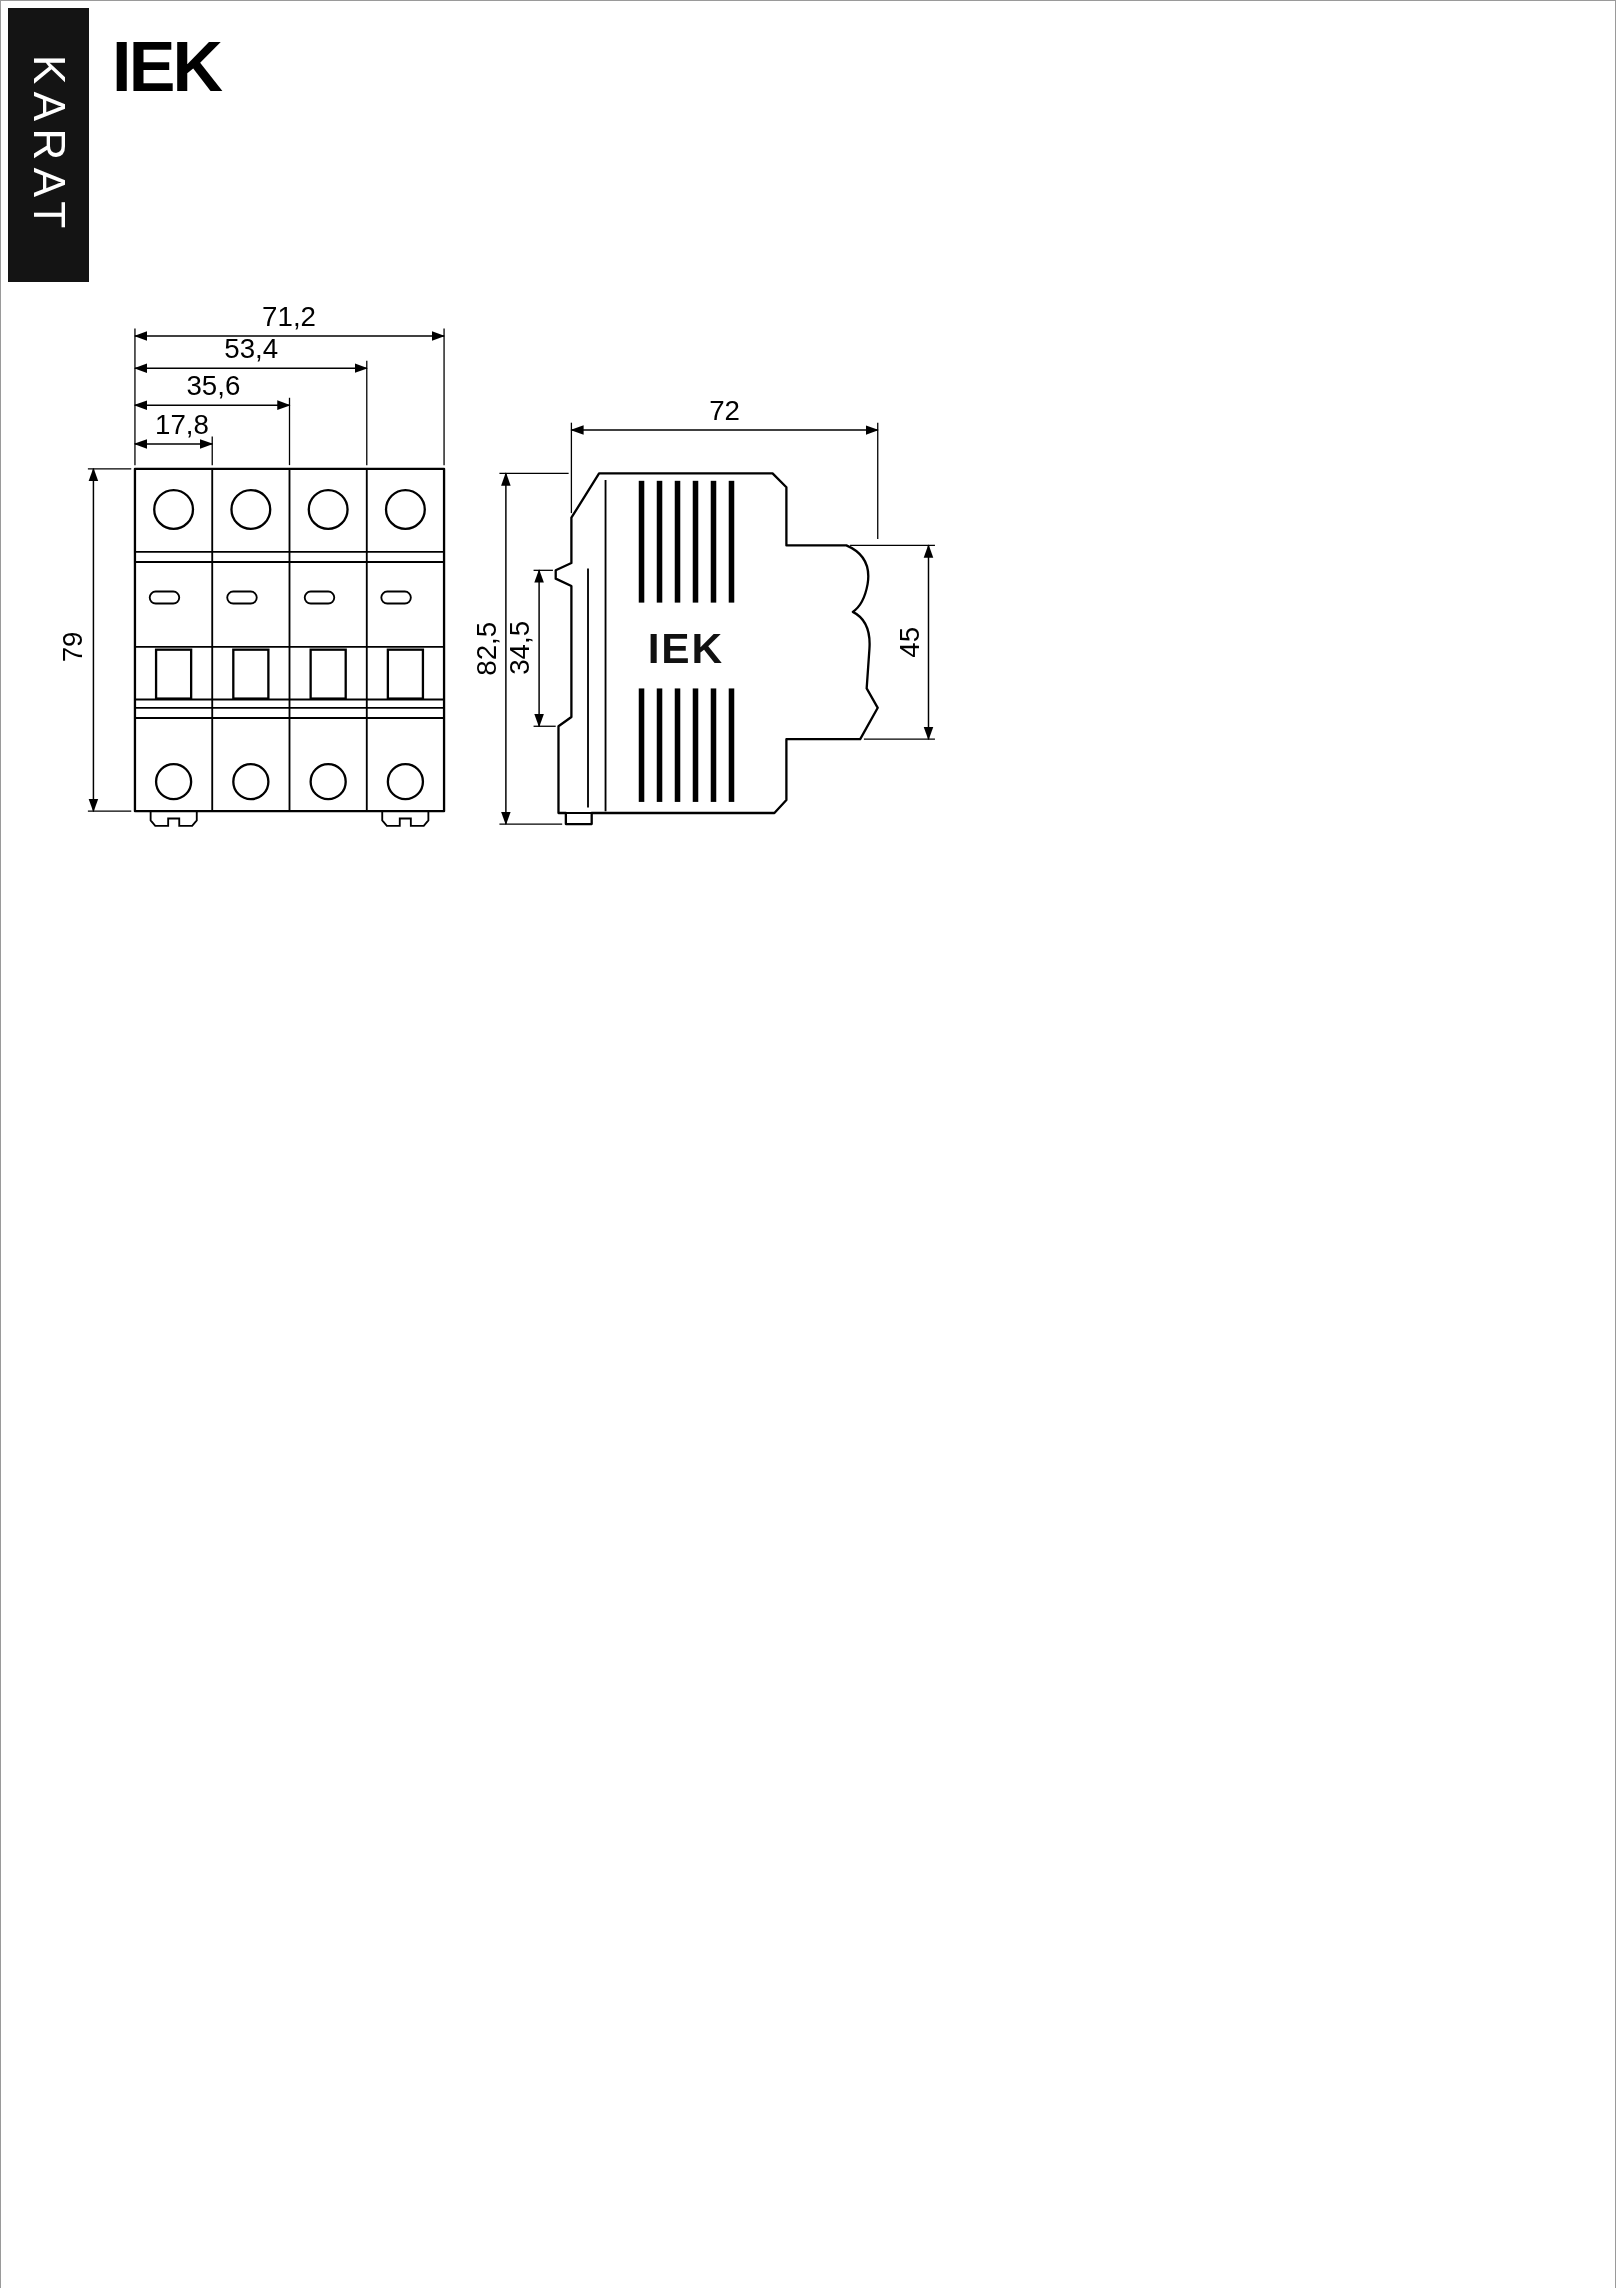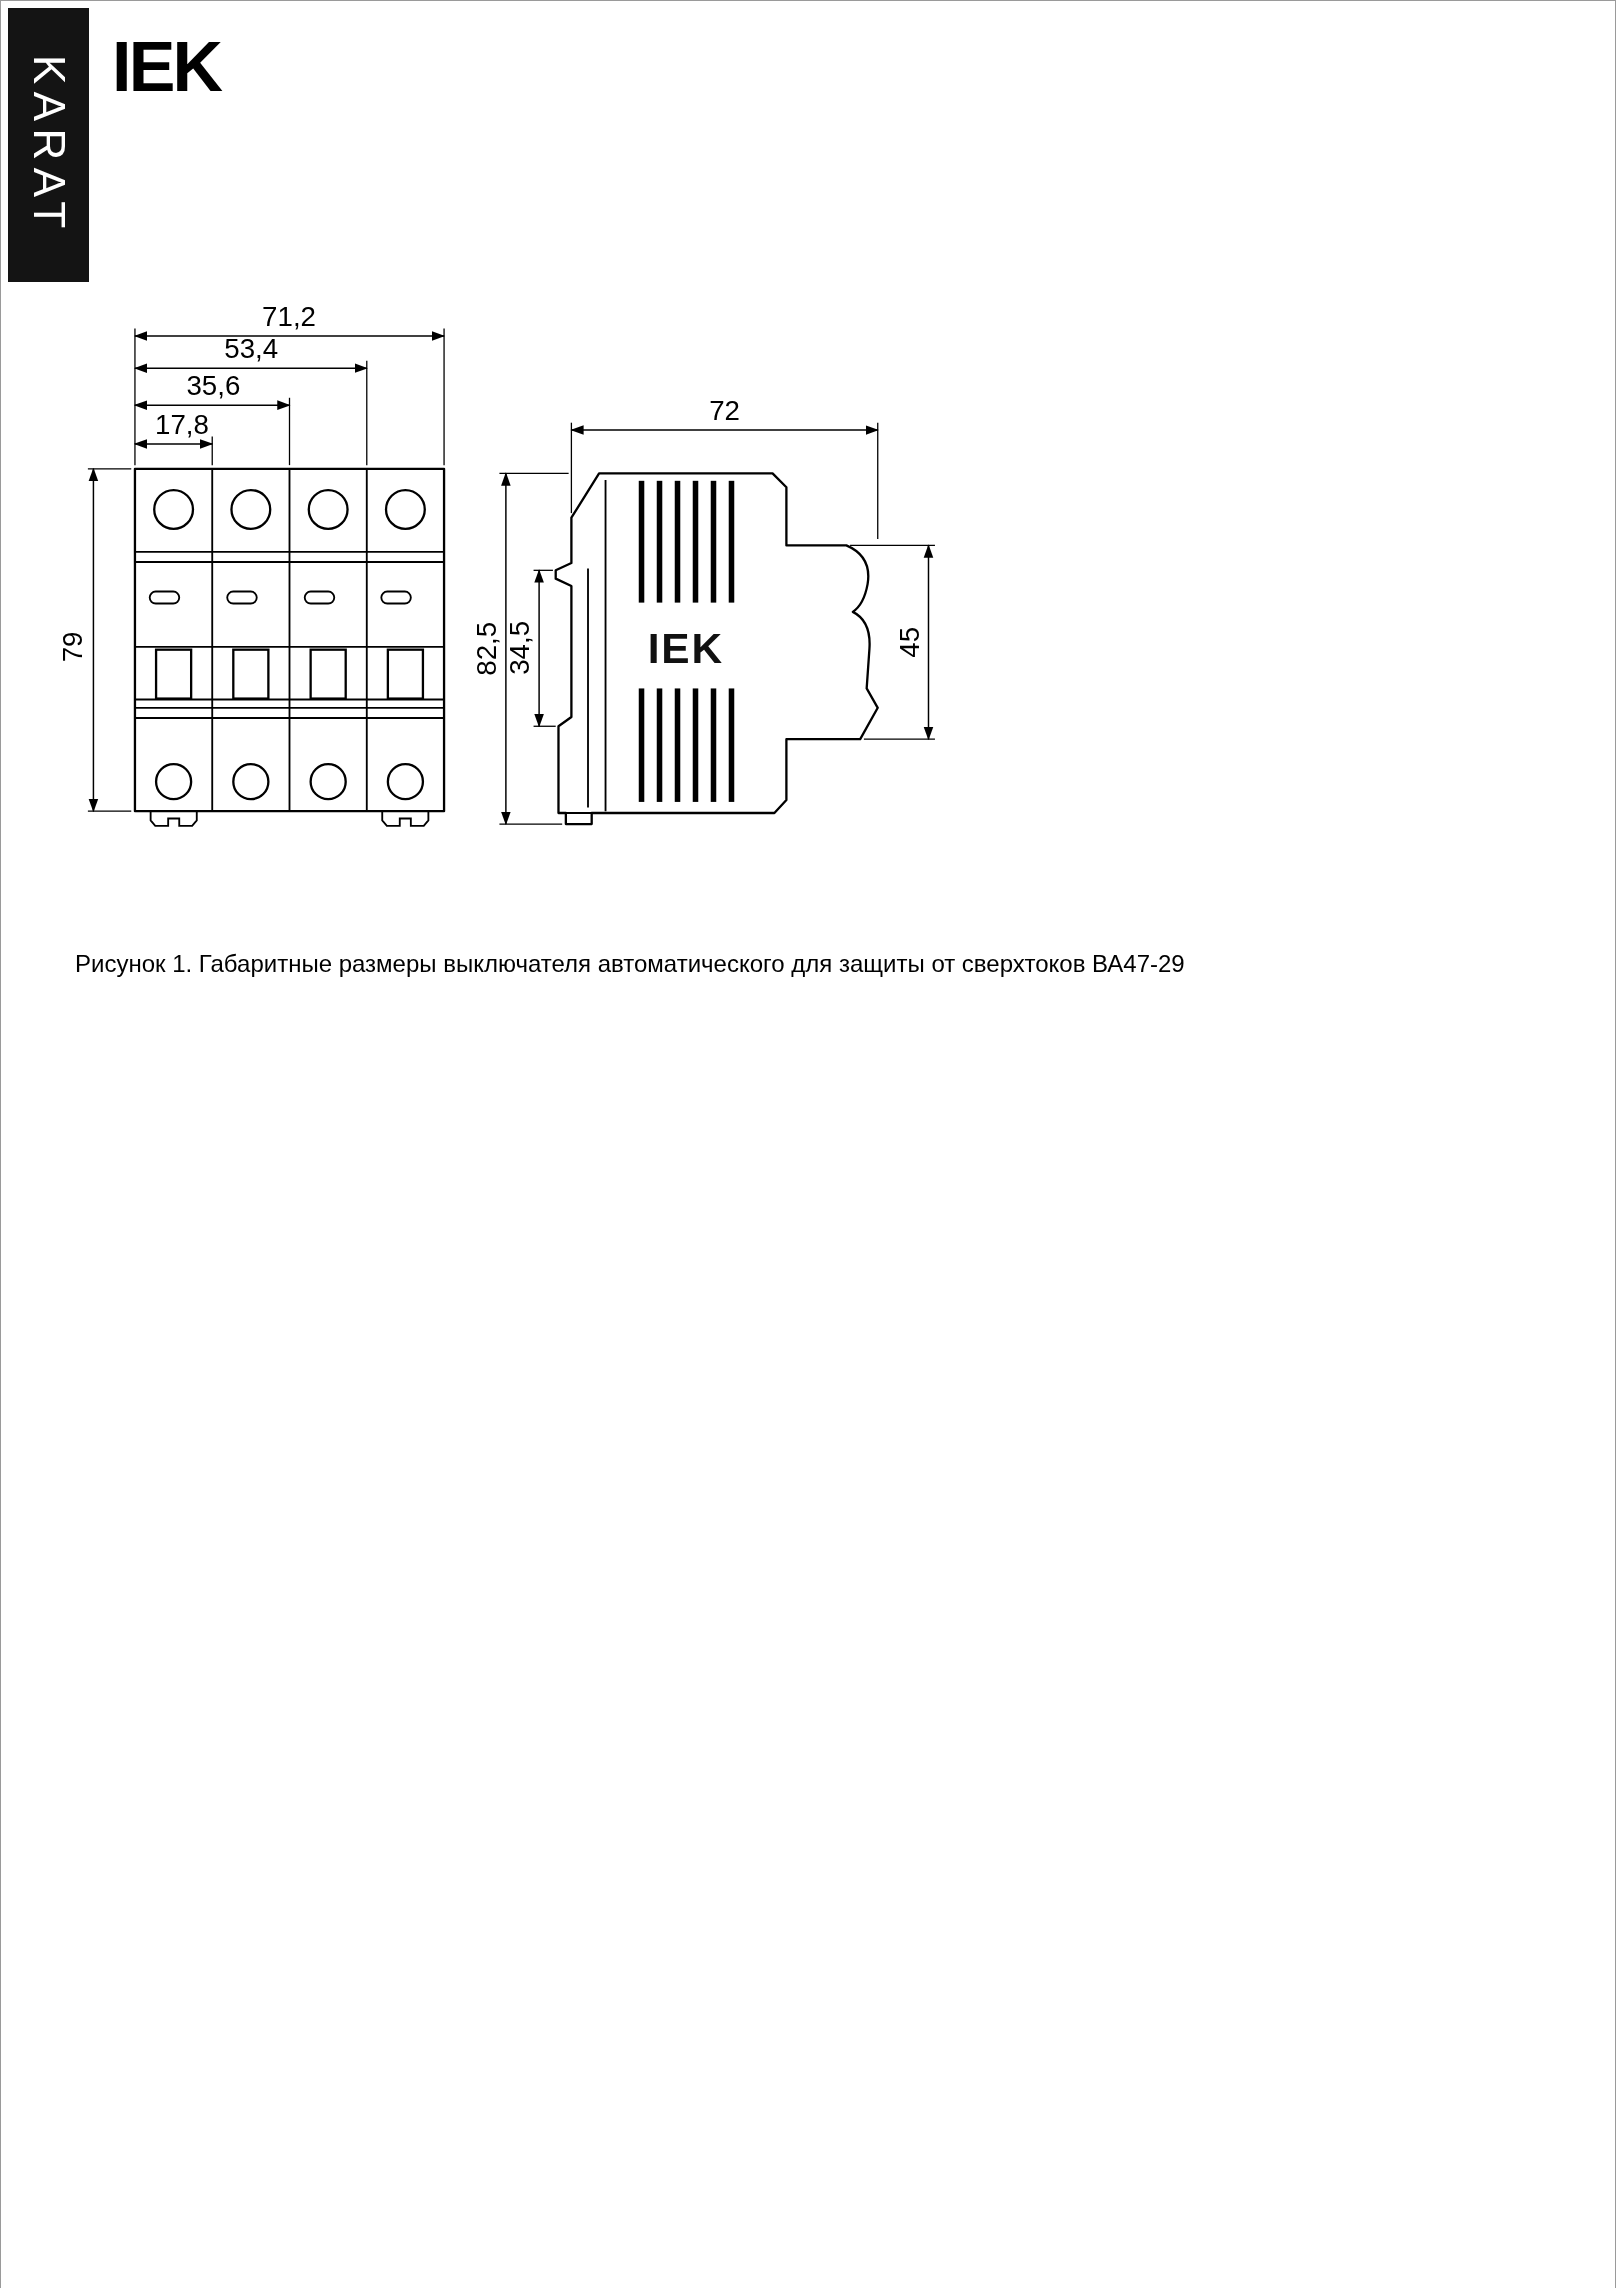--- a/index.html
+++ b/index.html
@@ -215,16 +215,15 @@
       <line class="dim" x1="583" y1="617" x2="583" y2="786" marker-start="url(#arr)" marker-end="url(#arr)"></line>
       <text class="dim-label" x="572" y="701" text-anchor="middle" transform="rotate(-90 572 701)">34,5</text>
 
       <line class="ext" x1="920" y1="590" x2="1012" y2="590"></line>
       <line class="ext" x1="935" y1="800" x2="1012" y2="800"></line>
       <line class="dim" x1="1005" y1="590" x2="1005" y2="800" marker-start="url(#arr)" marker-end="url(#arr)"></line>
       <text class="dim-label" x="995" y="695" text-anchor="middle" transform="rotate(-90 995 695)">45</text>
     </g>
   </svg>
 
-  <div class="caption">Рисунок 1. Габаритные размеры выключателя автоматического для защиты от сверхтоков ВА47-29</div>
 
 </div>
 
 
 </body></html>

